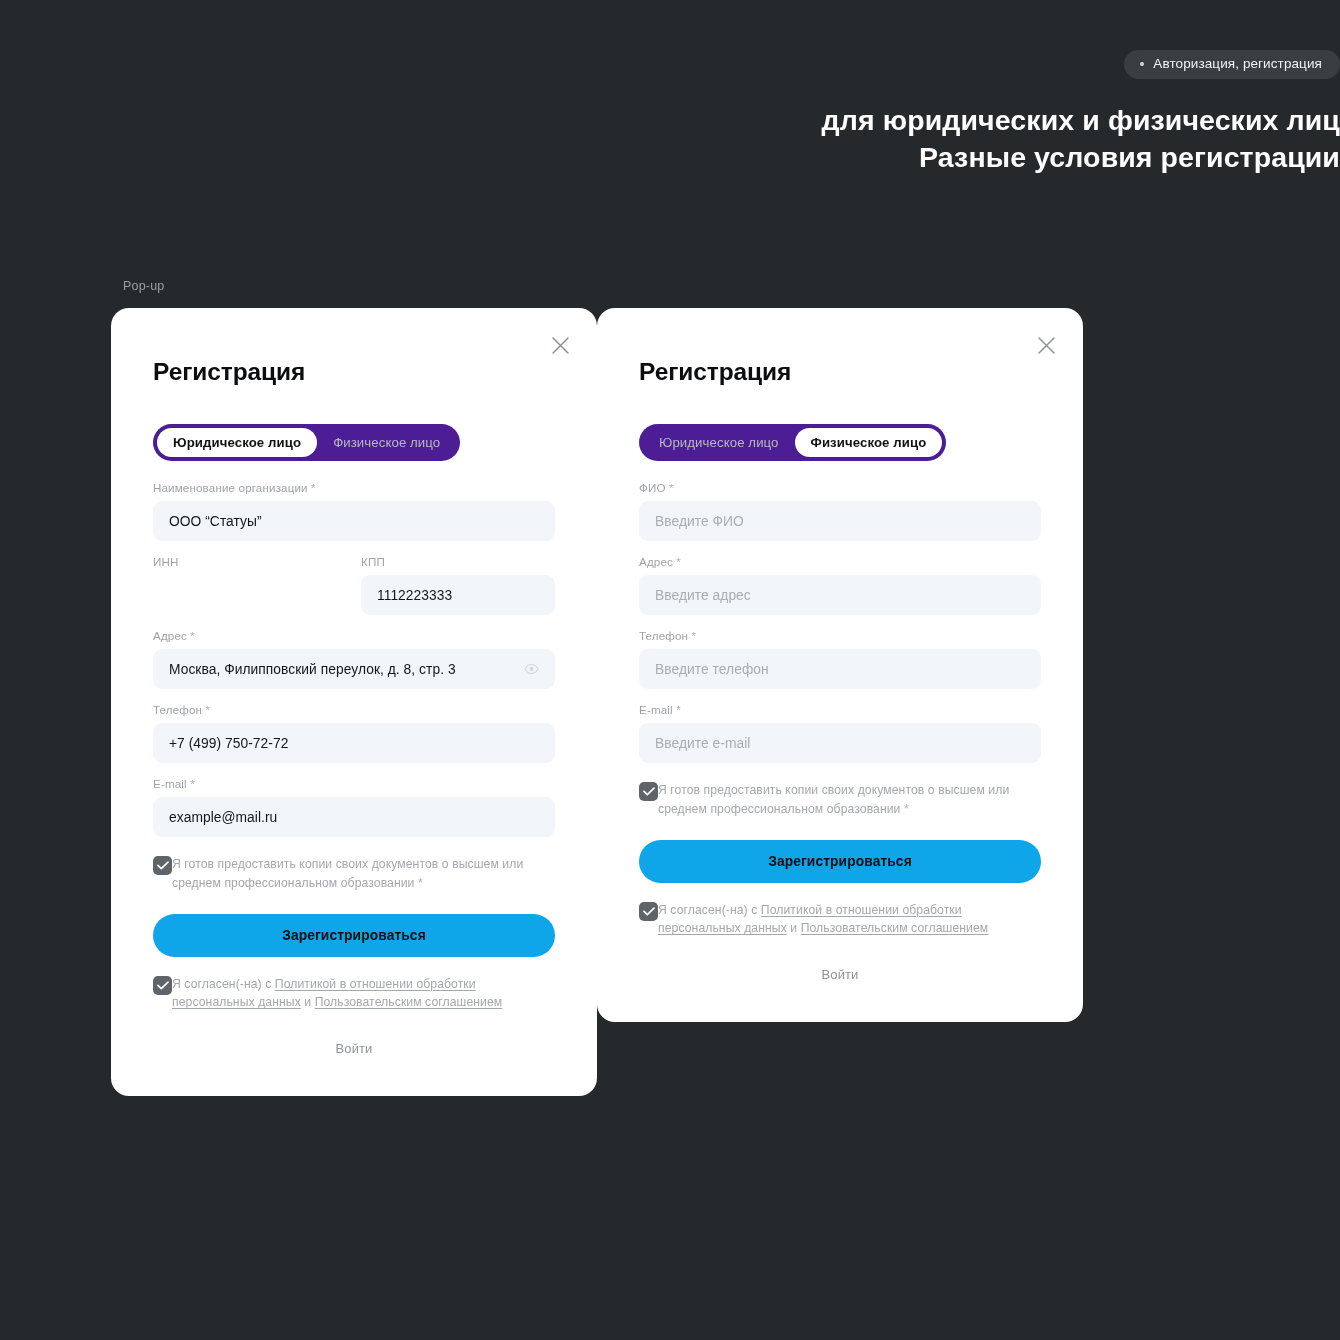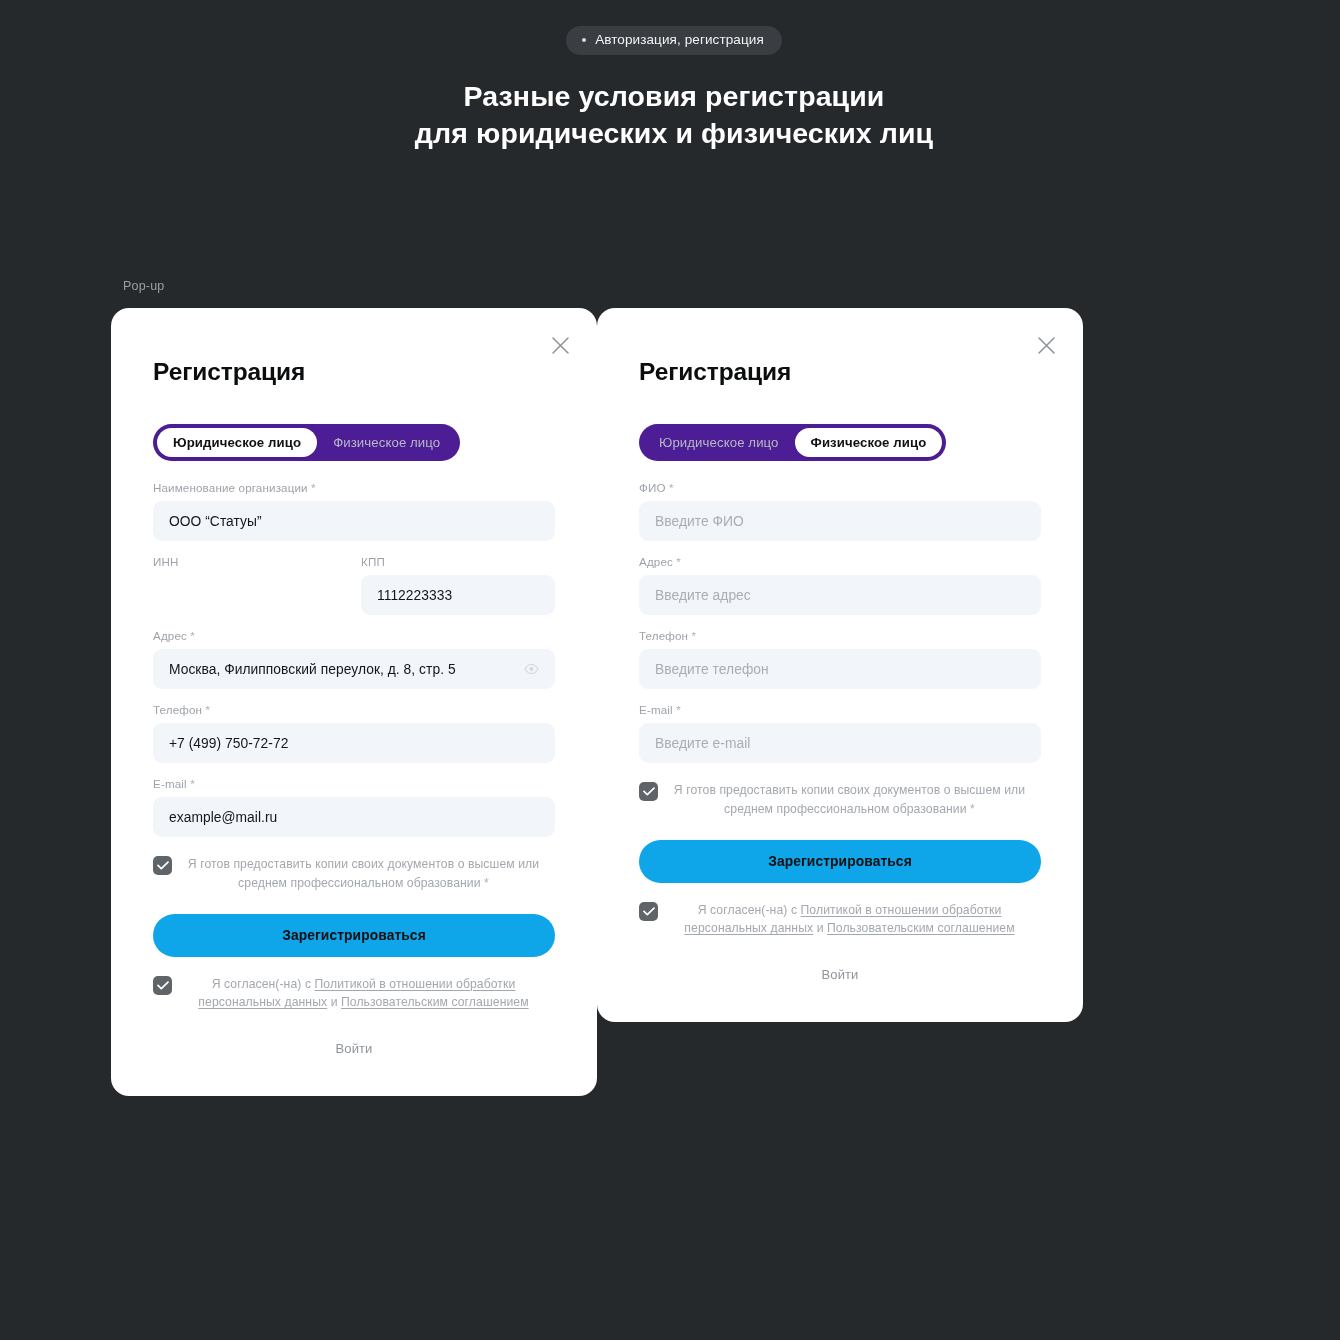--- a/index.html
+++ b/index.html
@@ -15,22 +15,22 @@
     background: #26292c;
     font-family: "Liberation Sans", "DejaVu Sans", sans-serif;
     color: #ffffff;
     -webkit-font-smoothing: antialiased;
   }
 
   .page { position: relative; width: 1340px; height: 1340px; }
 
   
   .header {
-    padding-top: 26px;
-    text-align: center;
+    padding-top: 50px;
+    text-align: right;
     margin-left: 8px;
   }
 
   .badge {
     display: inline-flex;
     align-items: center;
     gap: 9px;
     background: #3a3d41;
     border-radius: 999px;
     padding: 7px 18px 8px 16px;
@@ -178,21 +178,20 @@
     margin-bottom: 14px;
   }
   .field-row .field { flex: 1 1 0; margin-bottom: 0; }
 
   
   .check-row {
     display: flex;
     align-items: flex-start;
     gap: 0;
     margin-top: 18px;
-    text-align: center;
   }
   .checkbox {
     width: 19px; height: 19px;
     border-radius: 5px;
     background: #5f6468;
     flex: 0 0 auto;
     display: flex;
     align-items: center;
     justify-content: center;
     margin-top: 1px;
@@ -243,22 +242,22 @@
 <body>
 
 <div class="page">
 
   <div class="header">
     <div class="badge">
       <span class="badge-dot"></span>
       <span>Авторизация, регистрация</span>
     </div>
     <h1 class="headline">
+      <span class="headline-line">для юридических и физических лиц</span>
       <span class="headline-line">Разные условия регистрации</span>
-      <span class="headline-line">для юридических и физических лиц</span>
     </h1>
   </div>
 
   <div class="section-label">Pop-up</div>
 
   <div class="cards">
 
     <div class="card card--legal">
 
       <div class="close-icon">
@@ -292,21 +291,21 @@
           <div class="input">1112223333</div>
         </div>
       </div>
 
       
       <div class="field">
         <span class="field-label">
           <span>Адрес</span><span class="req"> *</span>
         </span>
         <div class="input">
-          <span>Москва, Филипповский переулок, д. 8, стр. 5</span>
+          <span>Москва, Филипповский переулок, д. 8, стр. 3</span>
           <span class="eye-icon">
             <svg width="15" height="11" viewBox="0 0 15 11" aria-hidden="true">
               <path d="M1 5.5C2.8 2.4 5.0 1 7.5 1s4.7 1.4 6.5 4.5c-1.8 3.1-4.0 4.5-6.5 4.5S2.8 8.6 1 5.5Z" fill="none" stroke="#9aa0a7" stroke-width="1.1"></path>
               <circle cx="7.5" cy="5.5" r="1.9" fill="#9aa0a7"></circle>
             </svg>
           </span>
         </div>
       </div>
 
       

